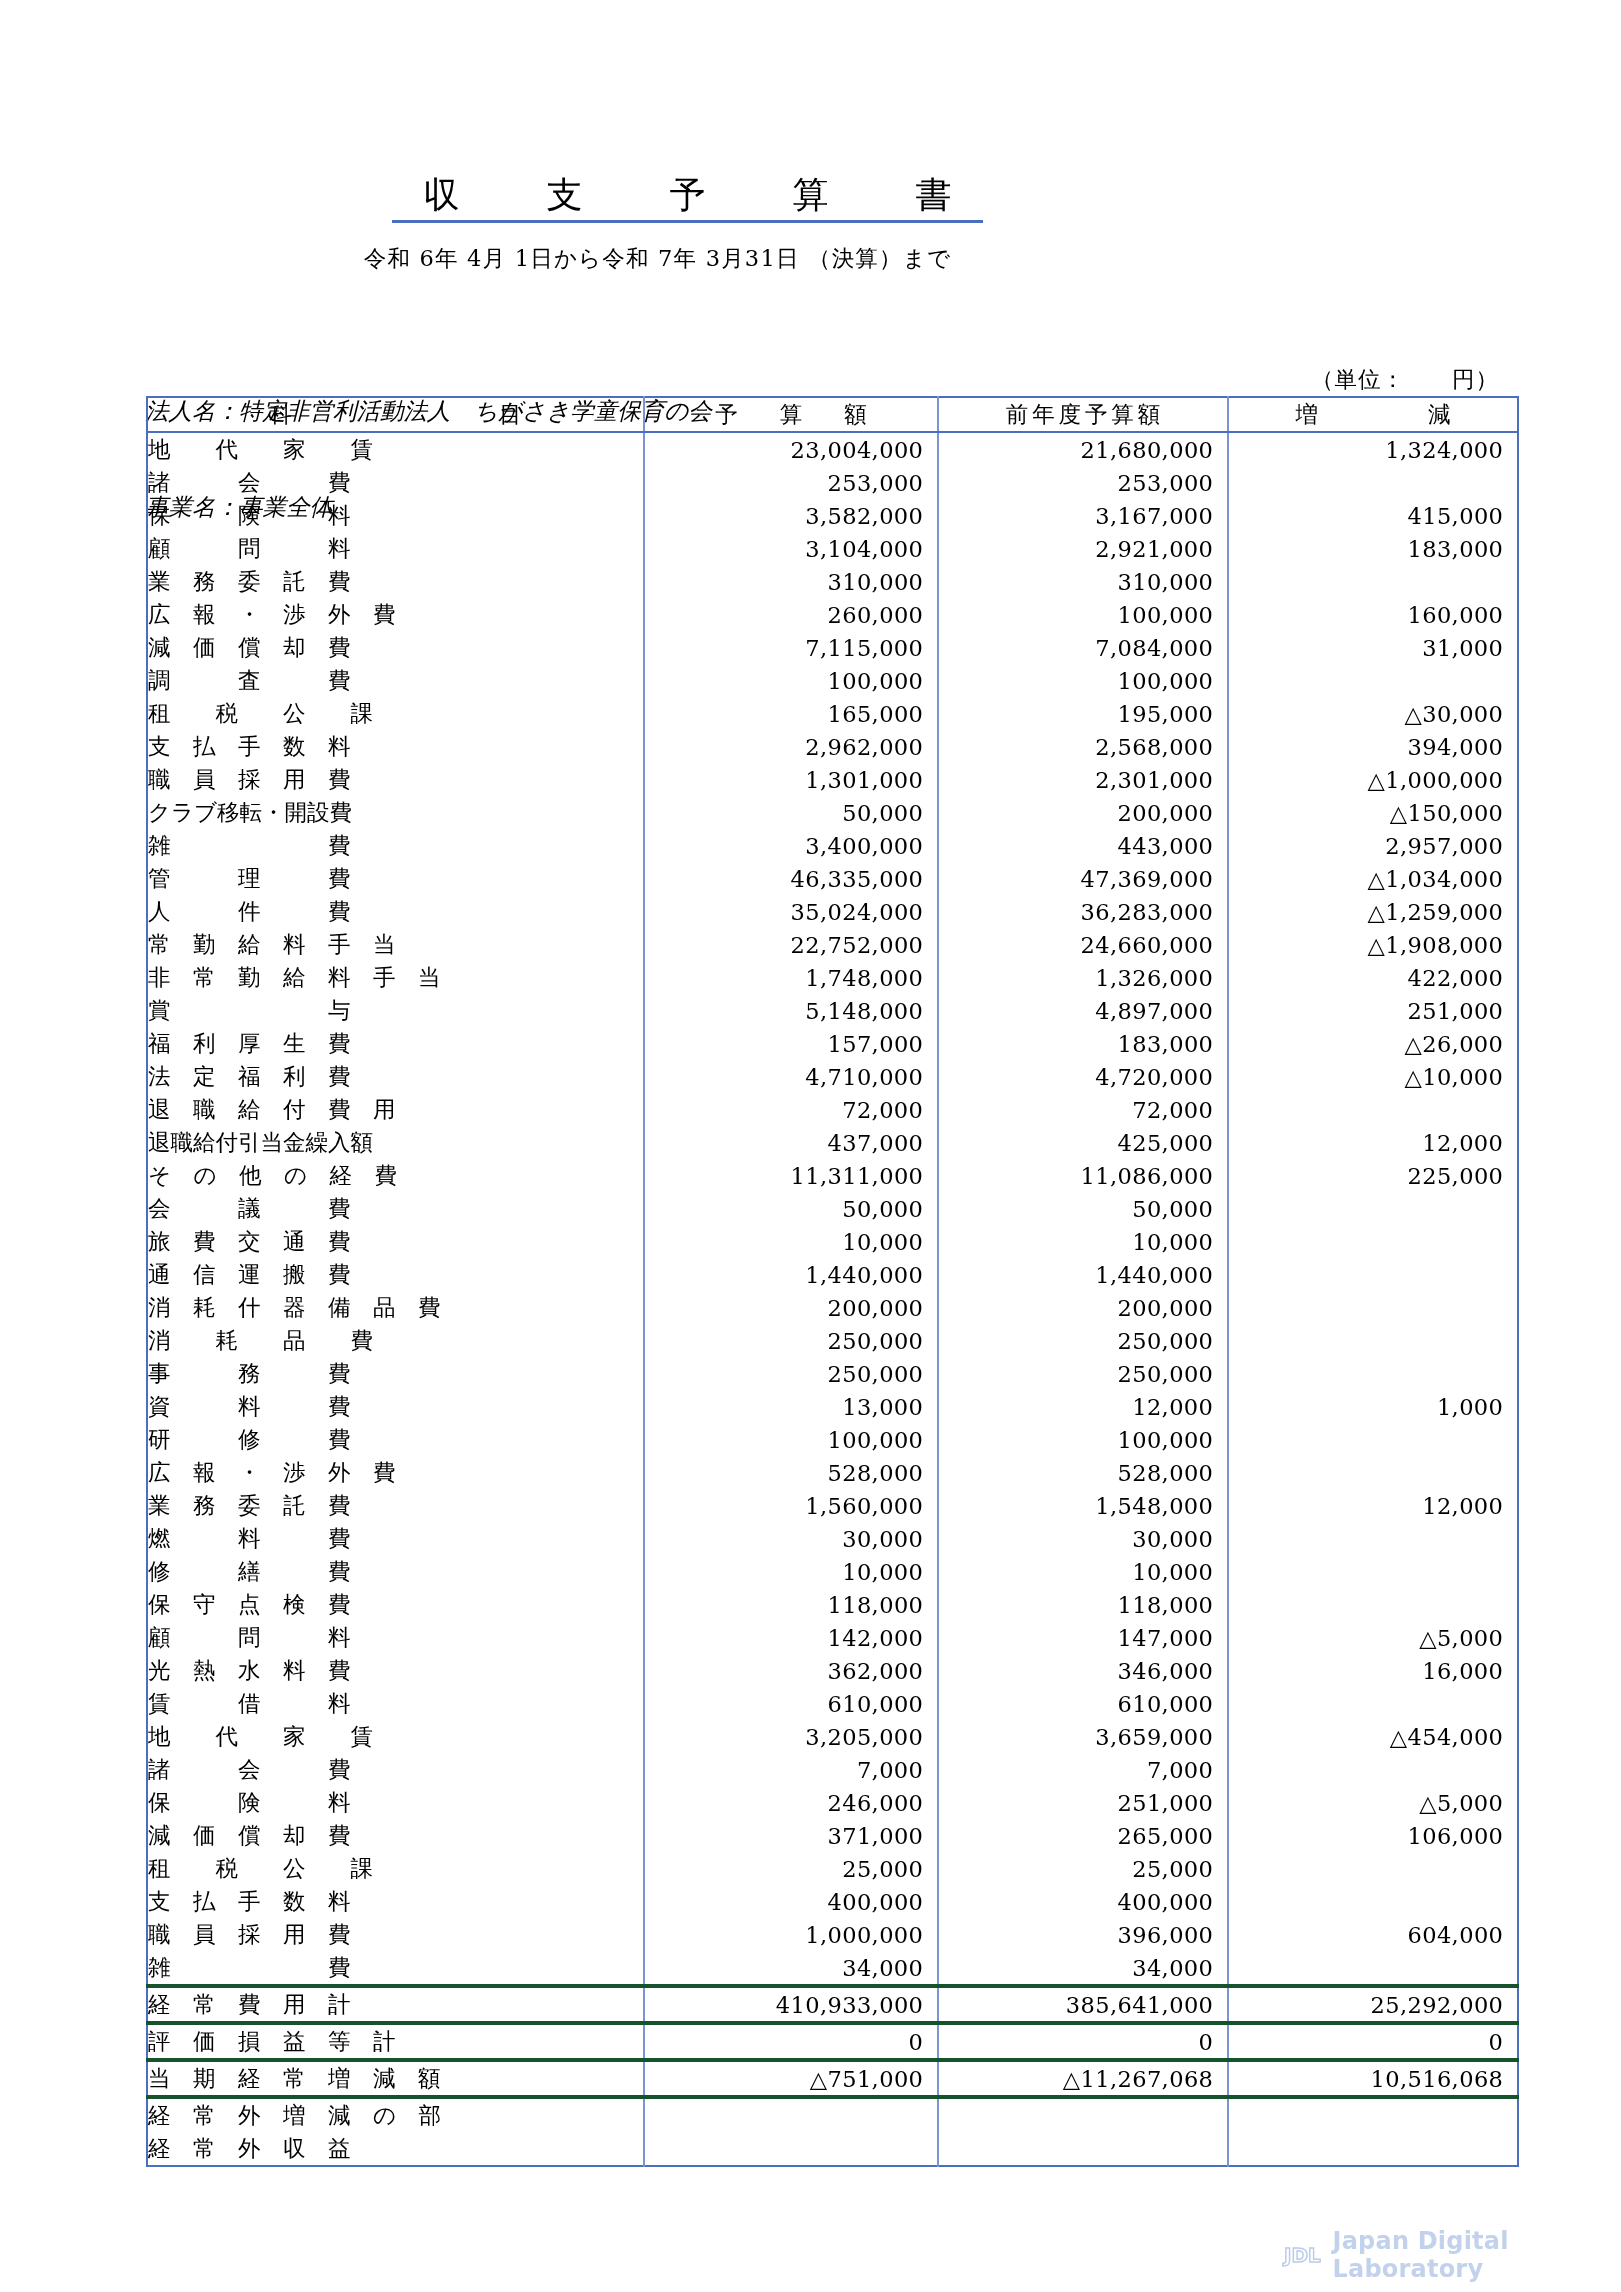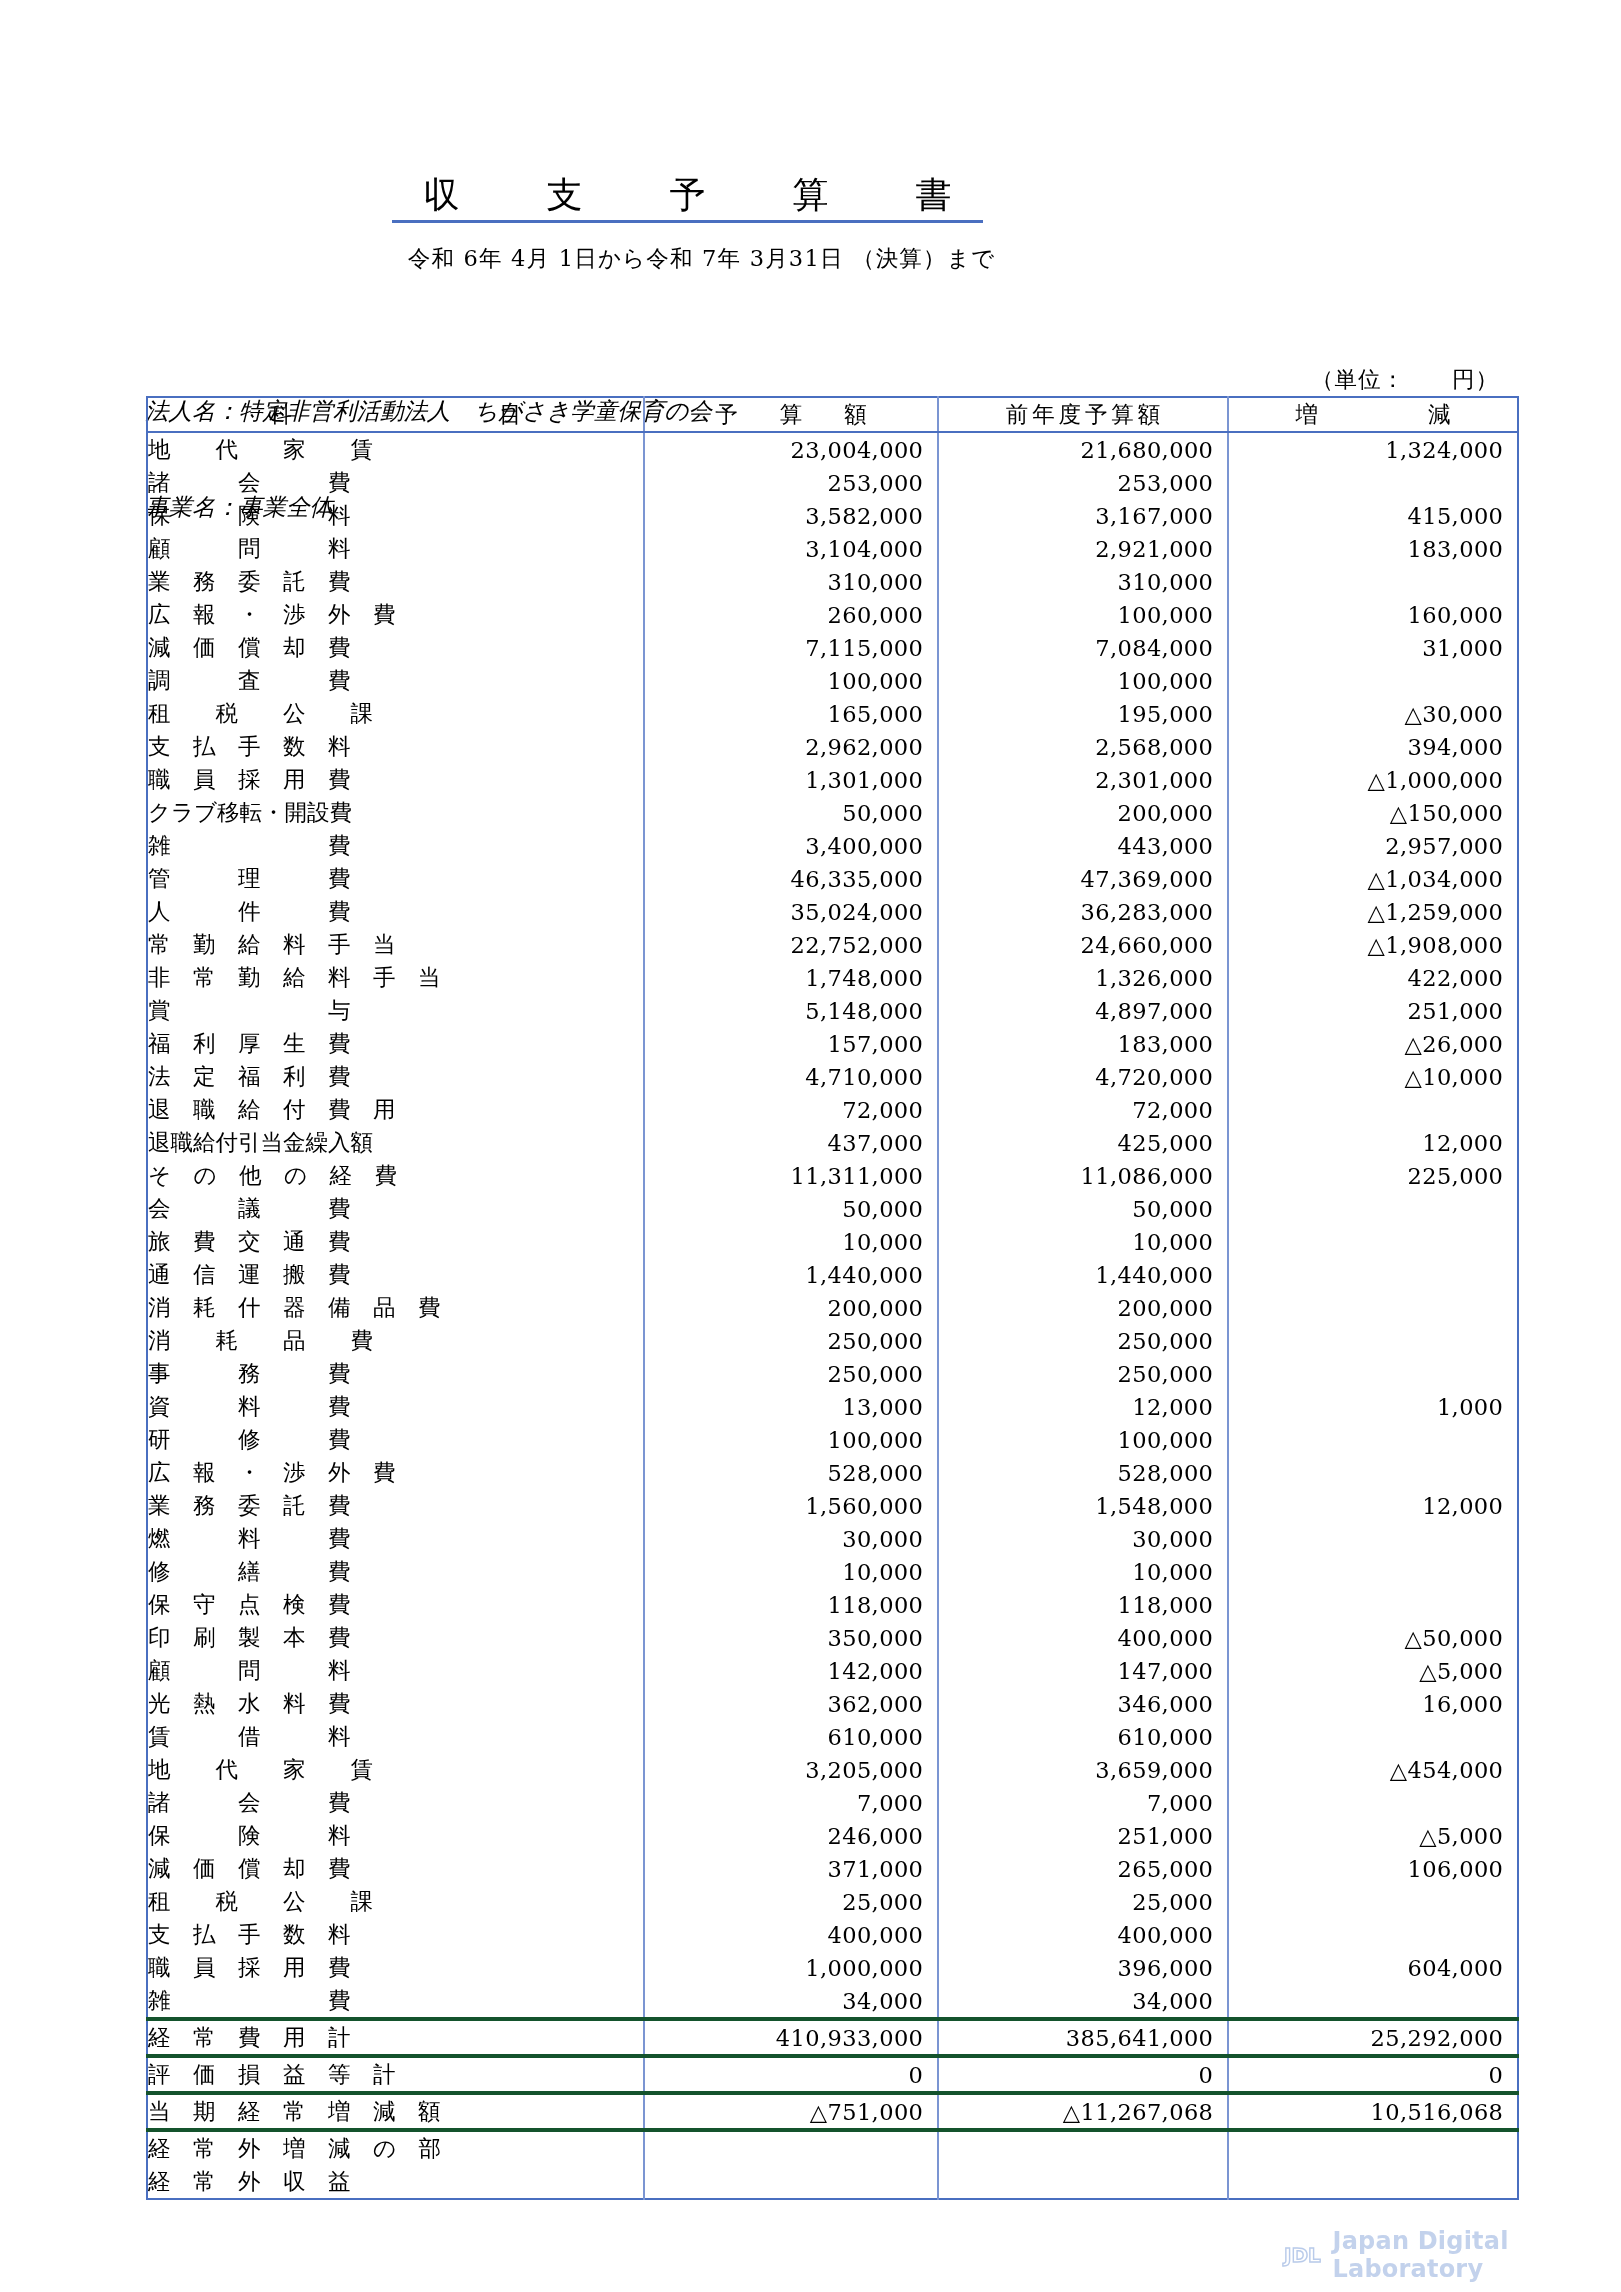--- a/index.html
+++ b/index.html
@@ -44,21 +44,20 @@
   }
   .doc-period {
     position: absolute;
     top: 243px;
     left: 0;
     width: 1315px;
     text-align: center;
     font-size: 22.5px;
     letter-spacing: 1.2px;
     font-family: "DejaVu Serif", "Liberation Serif", serif;
-    padding-left: 44px;
   }
 
   
   .meta {
     position: absolute;
     left: 145px;
     top: 331px;
     font-size: 23.5px;
     line-height: 32px;
     font-family: "DejaVu Serif", "Liberation Serif", serif;
@@ -411,26 +410,20 @@
           <td class="num sep">10,000</td>
           <td class="num sep"></td>
         </tr>
         <tr>
           <td class="item lv3">保　守　点　検　費</td>
           <td class="num sep">118,000</td>
           <td class="num sep">118,000</td>
           <td class="num sep"></td>
         </tr>
         <tr>
-          <td class="item lv3">印　刷　製　本　費</td>
-          <td class="num sep">350,000</td>
-          <td class="num sep">400,000</td>
-          <td class="num sep">△50,000</td>
-        </tr>
-        <tr>
           <td class="item lv3">顧　　　問　　　料</td>
           <td class="num sep">142,000</td>
           <td class="num sep">147,000</td>
           <td class="num sep">△5,000</td>
         </tr>
         <tr>
           <td class="item lv3">光　熱　水　料　費</td>
           <td class="num sep">362,000</td>
           <td class="num sep">346,000</td>
           <td class="num sep">16,000</td>

